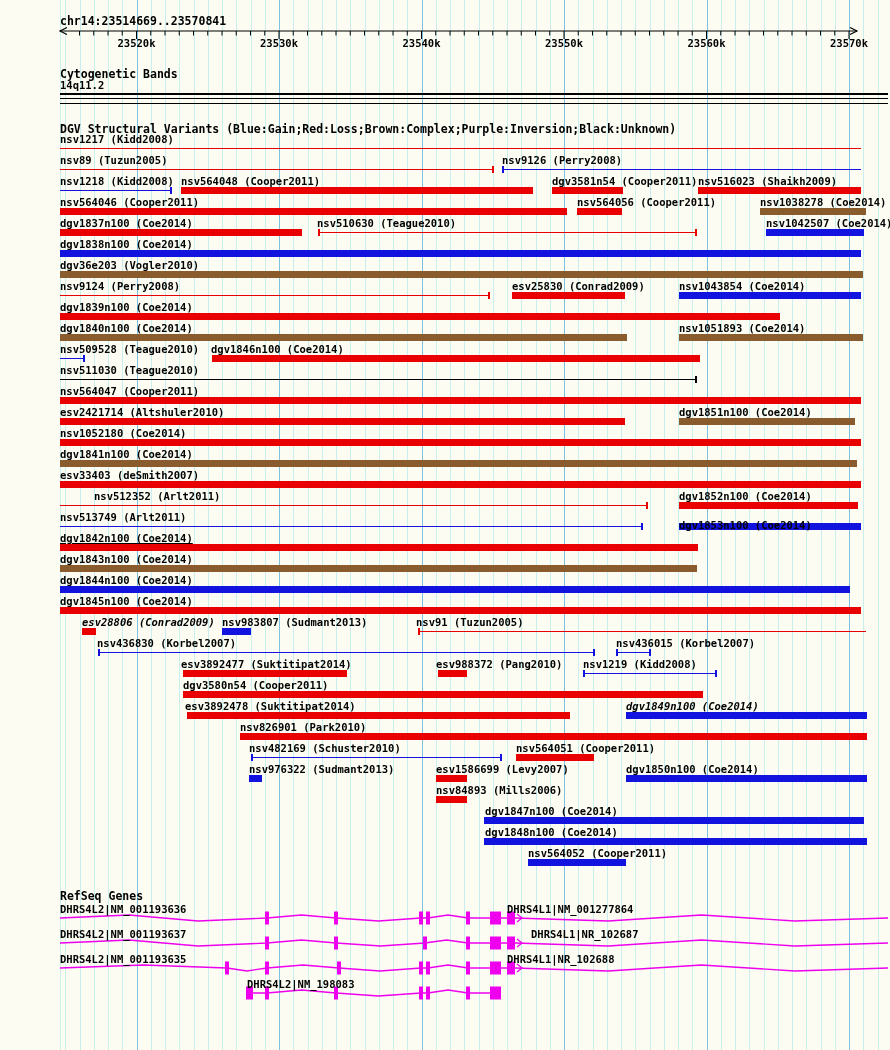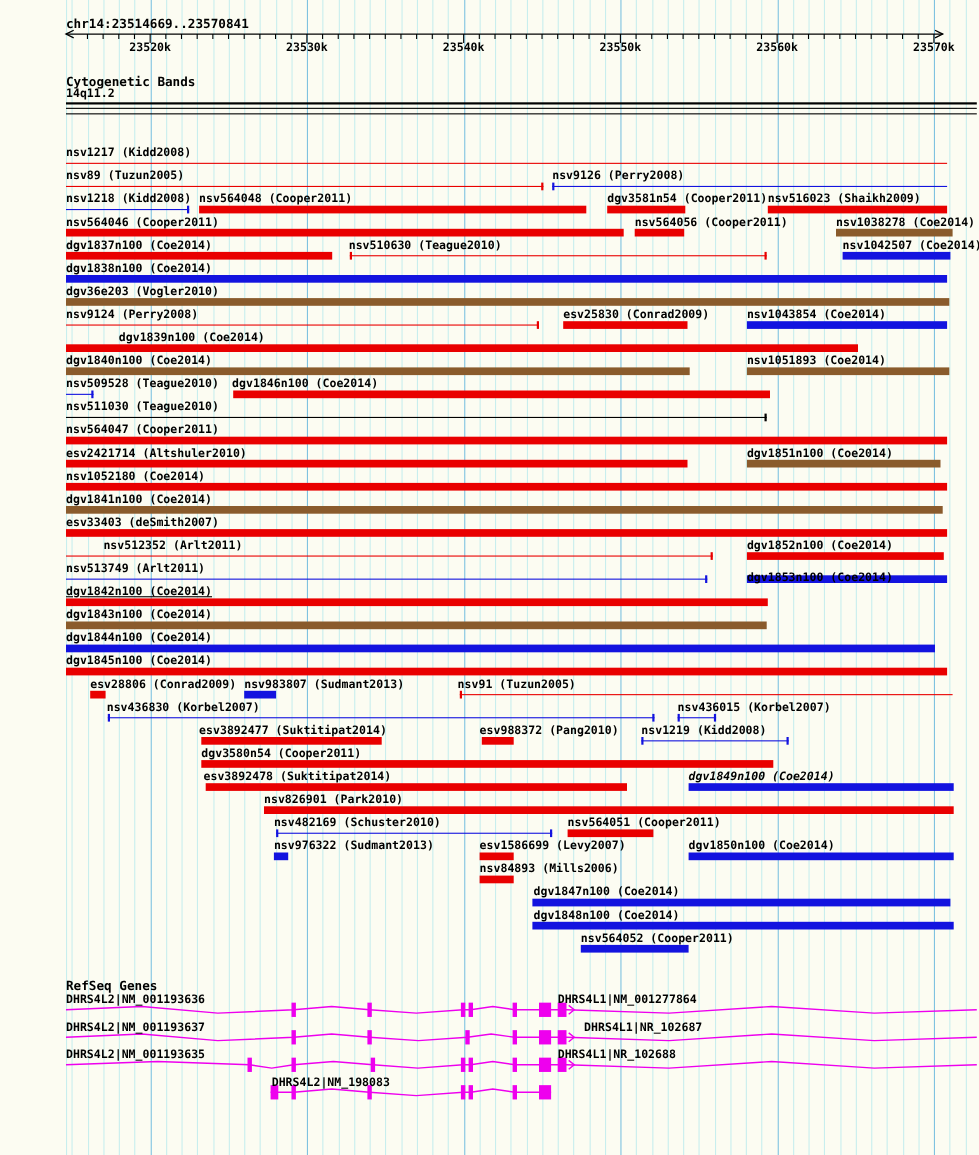--- a/index.html
+++ b/index.html
@@ -150,20 +150,21 @@
       <div class="ruler-label" style="left: 564px;">23550k</div>
       <div class="ruler-label" style="left: 706.5px;">23560k</div>
       <div class="ruler-label" style="left: 849px;">23570k</div>
     </div>
 
   <div class="hdr" style="left:60px;top:68px;">Cytogenetic Bands</div>
   <div class="lbl" style="left:60px;top:80px;">14q11.2</div>
   <div class="cytline" style="top:93px;height:2px;"></div>
   <div class="cytband" style="top:98px;"></div>
 
+  <div class="hdr" style="left:60px;top:123px;">DGV Structural Variants (Blue:Gain;Red:Loss;Brown:Complex;Purple:Inversion;Black:Unknown)</div>
   <div id="dgv-rows">
       <div class="lbl" style="left: 60px; top: 134px;">nsv1217 (Kidd2008)</div>
       <div class="tline" style="left: 60px; top: 147.5px; width: 801px; height: 1.5px; background: rgb(233, 0, 0);"></div>
       <div class="lbl" style="left: 60px; top: 155px;">nsv89 (Tuzun2005)</div>
       <div class="tline" style="left: 60px; top: 168.5px; width: 434px; height: 1.5px; background: rgb(233, 0, 0);"></div>
       <div class="tick" style="left: 492px; top: 166px; background: rgb(233, 0, 0);"></div>
       <div class="lbl" style="left: 502px; top: 155px;">nsv9126 (Perry2008)</div>
       <div class="tline" style="left: 502px; top: 168.5px; width: 359px; height: 1.5px; background: rgb(19, 19, 223);"></div>
       <div class="tick" style="left: 502px; top: 166px; background: rgb(19, 19, 223);"></div>
       <div class="lbl" style="left: 60px; top: 176px;">nsv1218 (Kidd2008)</div>
@@ -193,21 +194,21 @@
       <div class="bar" style="left: 60px; top: 250px; width: 801px; background: rgb(19, 19, 223);"></div>
       <div class="lbl" style="left: 60px; top: 260px;">dgv36e203 (Vogler2010)</div>
       <div class="bar" style="left: 60px; top: 271px; width: 803px; background: rgb(138, 91, 44);"></div>
       <div class="lbl" style="left: 60px; top: 281px;">nsv9124 (Perry2008)</div>
       <div class="tline" style="left: 60px; top: 294.5px; width: 430px; height: 1.5px; background: rgb(233, 0, 0);"></div>
       <div class="tick" style="left: 488px; top: 292px; background: rgb(233, 0, 0);"></div>
       <div class="lbl" style="left: 512px; top: 281px;">esv25830 (Conrad2009)</div>
       <div class="bar" style="left: 512px; top: 292px; width: 113px; background: rgb(233, 0, 0);"></div>
       <div class="lbl" style="left: 679px; top: 281px;">nsv1043854 (Coe2014)</div>
       <div class="bar" style="left: 679px; top: 292px; width: 182px; background: rgb(19, 19, 223);"></div>
-      <div class="lbl" style="left: 60px; top: 302px; margin-left: 48px;">dgv1839n100 (Coe2014)</div>
+      <div class="lbl" style="left: 60px; top: 302px;">dgv1839n100 (Coe2014)</div>
       <div class="bar" style="left: 60px; top: 313px; width: 720px; background: rgb(233, 0, 0);"></div>
       <div class="lbl" style="left: 60px; top: 323px;">dgv1840n100 (Coe2014)</div>
       <div class="bar" style="left: 60px; top: 334px; width: 567px; background: rgb(138, 91, 44);"></div>
       <div class="lbl" style="left: 679px; top: 323px;">nsv1051893 (Coe2014)</div>
       <div class="bar" style="left: 679px; top: 334px; width: 184px; background: rgb(138, 91, 44);"></div>
       <div class="lbl" style="left: 60px; top: 344px;">nsv509528 (Teague2010)</div>
       <div class="tline" style="left: 60px; top: 357.5px; width: 25px; height: 1.5px; background: rgb(19, 19, 223);"></div>
       <div class="tick" style="left: 83px; top: 355px; background: rgb(19, 19, 223);"></div>
       <div class="lbl" style="left: 211px; top: 344px;">dgv1846n100 (Coe2014)</div>
       <div class="bar" style="left: 212px; top: 355px; width: 488px; background: rgb(233, 0, 0);"></div>
@@ -237,21 +238,21 @@
       <div class="lbl" style="left: 679px; top: 520px;">dgv1853n100 (Coe2014)</div>
       <div class="bar" style="left: 679px; top: 523px; width: 182px; background: rgb(19, 19, 223);"></div>
       <div class="lbl" style="left: 60px; top: 533px; text-decoration: underline;">dgv1842n100 (Coe2014)</div>
       <div class="bar" style="left: 60px; top: 544px; width: 638px; background: rgb(233, 0, 0);"></div>
       <div class="lbl" style="left: 60px; top: 554px;">dgv1843n100 (Coe2014)</div>
       <div class="bar" style="left: 60px; top: 565px; width: 637px; background: rgb(138, 91, 44);"></div>
       <div class="lbl" style="left: 60px; top: 575px;">dgv1844n100 (Coe2014)</div>
       <div class="bar" style="left: 60px; top: 586px; width: 790px; background: rgb(19, 19, 223);"></div>
       <div class="lbl" style="left: 60px; top: 596px;">dgv1845n100 (Coe2014)</div>
       <div class="bar" style="left: 60px; top: 607px; width: 801px; background: rgb(233, 0, 0);"></div>
-      <div class="lbl" style="left: 82px; top: 617px;">esv28806 (Conrad2009)</div>
+      <div class="lbl" style="left: 82px; top: 617px; font-style: italic;">esv28806 (Conrad2009)</div>
       <div class="bar" style="left: 82px; top: 628px; width: 14px; background: rgb(233, 0, 0);"></div>
       <div class="lbl" style="left: 222px; top: 617px;">nsv983807 (Sudmant2013)</div>
       <div class="bar" style="left: 222px; top: 628px; width: 29px; background: rgb(19, 19, 223);"></div>
       <div class="lbl" style="left: 416px; top: 617px;">nsv91 (Tuzun2005)</div>
       <div class="tline" style="left: 418px; top: 630.5px; width: 448px; height: 1.5px; background: rgb(233, 0, 0);"></div>
       <div class="tick" style="left: 418px; top: 628px; background: rgb(233, 0, 0);"></div>
       <div class="lbl" style="left: 97px; top: 638px;">nsv436830 (Korbel2007)</div>
       <div class="tline" style="left: 98px; top: 651.5px; width: 497px; height: 1.5px; background: rgb(19, 19, 223);"></div>
       <div class="tick" style="left: 98px; top: 649px; background: rgb(19, 19, 223);"></div>
       <div class="tick" style="left: 593px; top: 649px; background: rgb(19, 19, 223);"></div>

